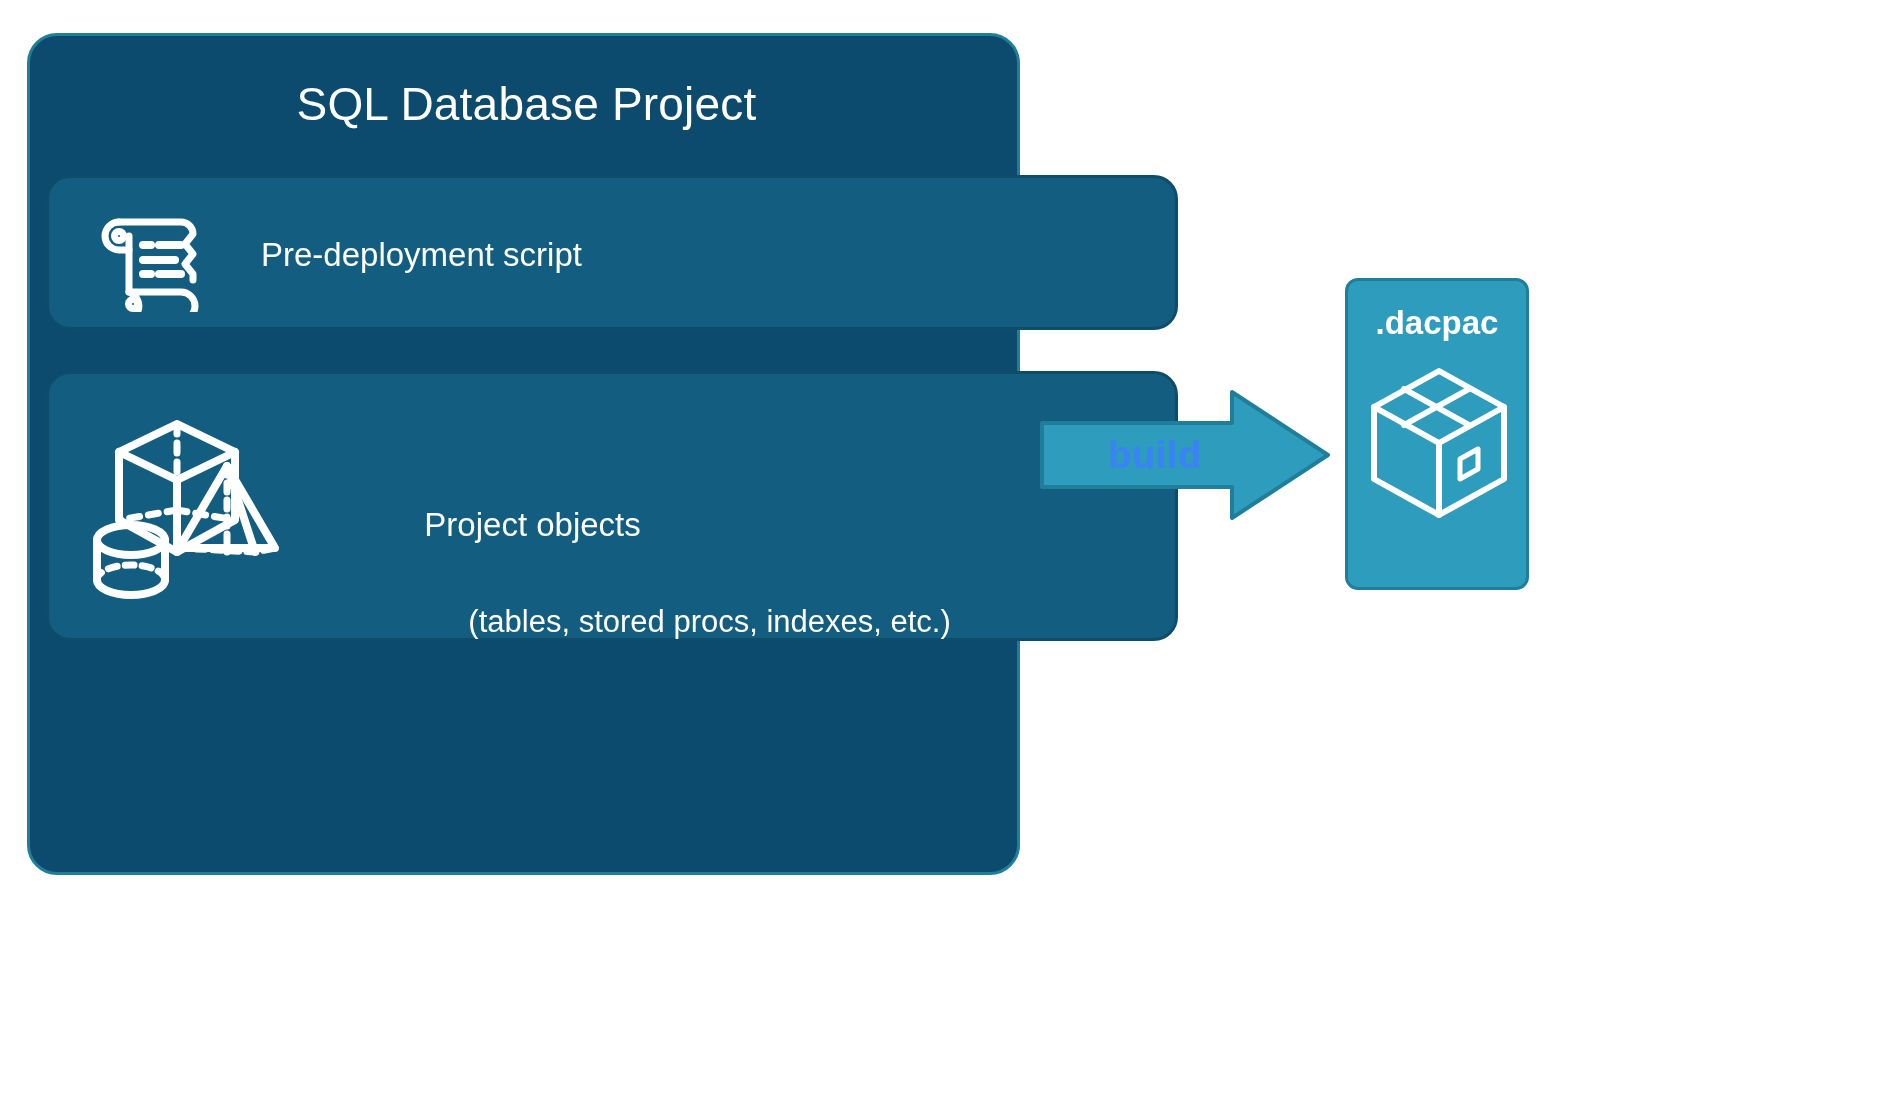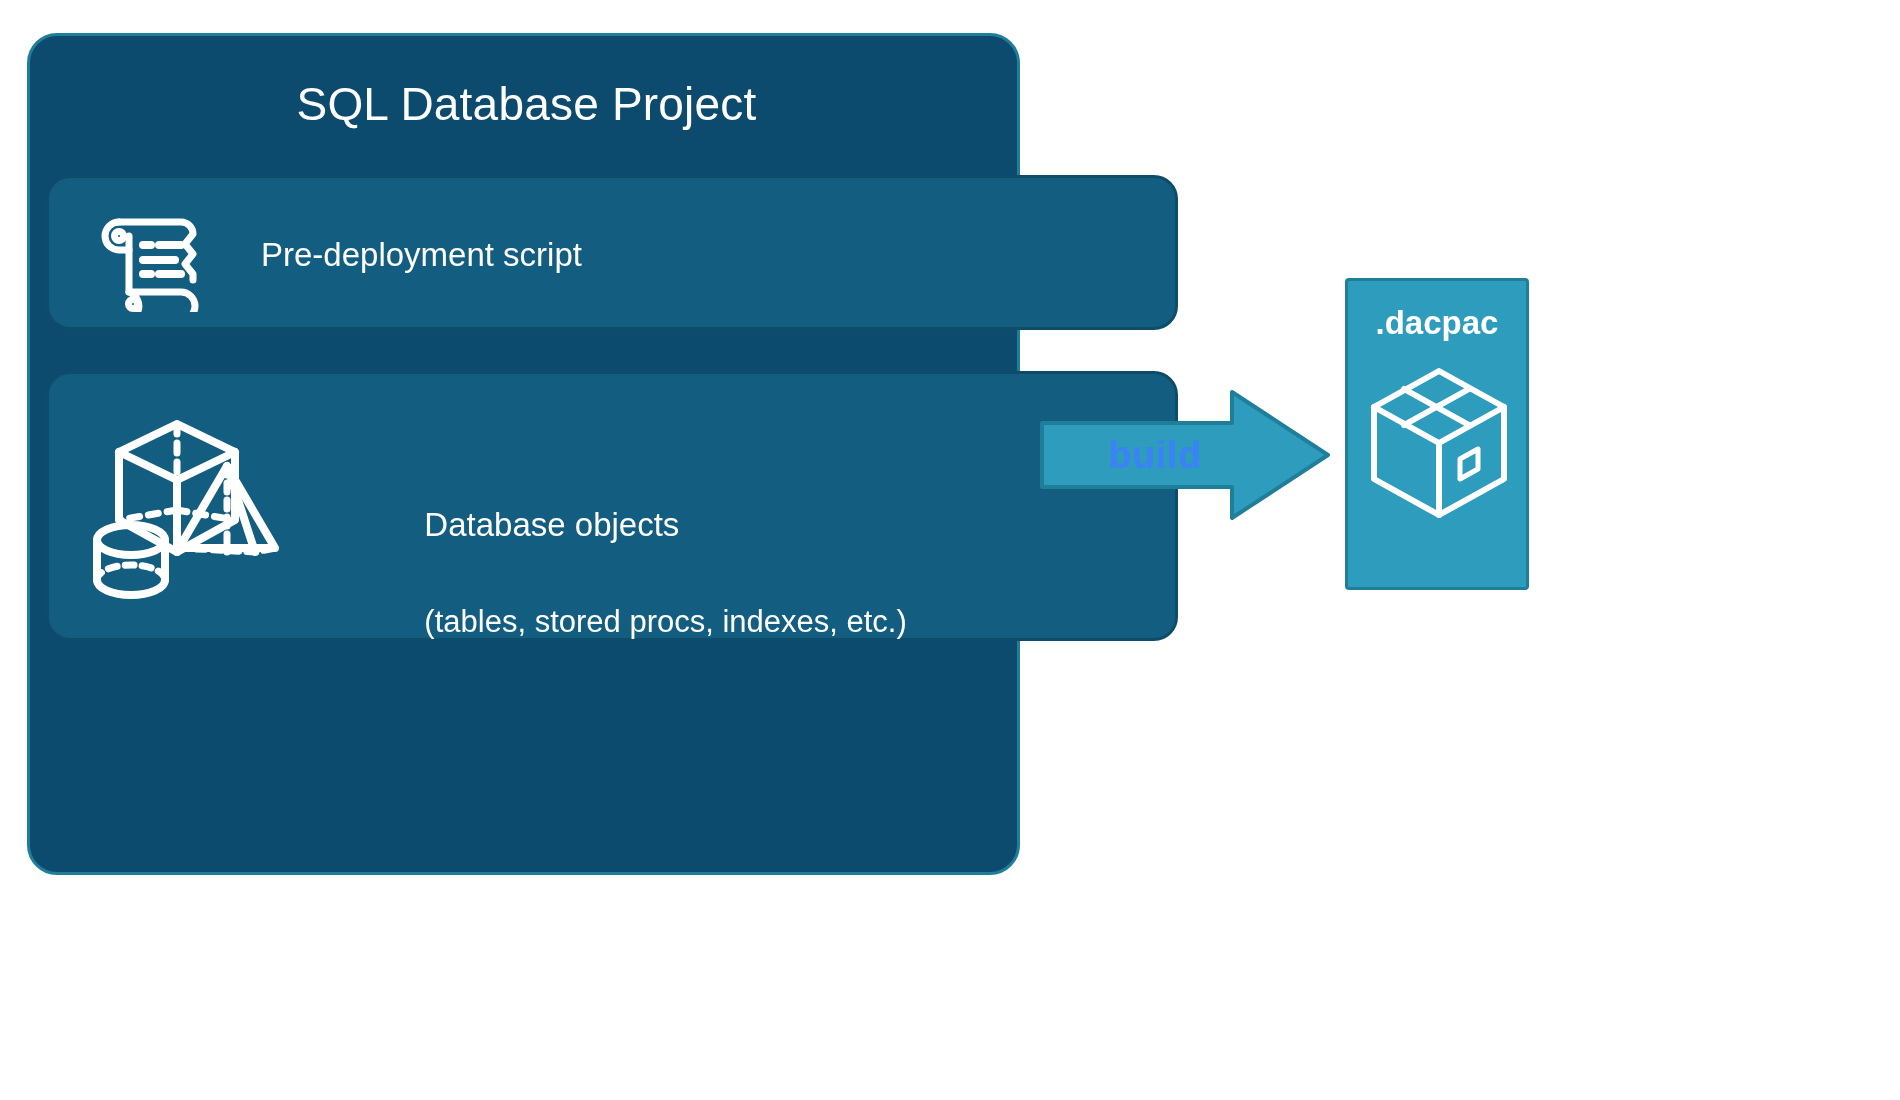--- a/index.html
+++ b/index.html
@@ -30,39 +30,39 @@
   #panel-obj  {top:335px;height:270px;}
   #panel-post {top:646px;height:155px;}
 
   .panel-label{
     position:absolute;color:#ffffff;font-weight:400;
     font-size:33px;line-height:44px;white-space:pre;
   }
   #label-pre  {left:212px;top:55px;}
   #label-post {left:212px;top:55px;}
   #label-obj  {left:302px;top:79px;font-size:33px;line-height:48px;}
-  #label-obj .l2{font-size:31px;}
+  #label-obj .l2{font-size:31px;margin-left:44px;}
 
   .panel-icon{position:absolute;}
   #icon-pre  {left:40px;top:22px;width:120px;height:112px;}
   #icon-post {left:40px;top:22px;width:120px;height:112px;}
   #icon-shapes{left:30px;top:28px;width:250px;height:215px;}
 
   
   .build-arrow{position:absolute;left:1040px;top:390px;width:290px;height:130px;}
   .build-text{
     position:absolute;left:1040px;top:390px;width:230px;height:130px;
     display:flex;align-items:center;justify-content:center;
     color:#3b82f6;font-size:38px;font-weight:bold;letter-spacing:0.5px;
   }
 
   
   .dacpac-card{
     position:absolute;left:1345px;top:278px;width:184px;height:312px;
-    background:#2E9CBD;border:3px solid #1F7F9B;border-radius:4px;
+    background:#2E9CBD;border:3px solid #1F7F9B;border-radius:13px;
     box-sizing:border-box;
   }
   .dacpac-title{
     position:absolute;left:0;top:22px;width:178px;text-align:center;
     color:#ffffff;font-size:33px;font-weight:bold;line-height:40px;
   }
   .dacpac-icon{position:absolute;left:18px;top:82px;width:146px;height:160px;}
 </style>
 </head>
 <body>
@@ -128,21 +128,21 @@
           <g>
             <ellipse cx="52" cy="138" rx="34" ry="15"></ellipse>
             <path d="M18 138 V178"></path>
             <path d="M86 138 V178"></path>
             <path d="M18 178 a34 15 0 0 0 68 0"></path>
             <path d="M18 178 a34 15 0 0 1 68 0" stroke-dasharray="9 8" stroke-width="7"></path>
           </g>
         </svg>
       </span>
       <span class="panel-label" id="label-obj">
-        <span>Database objects</span><br>
+        <span>Project objects</span><br>
         <span class="l2">(tables, stored procs, indexes, etc.)</span>
       </span>
     </div>
 
 
   </div>
 
   <span class="build-arrow">
     <svg viewBox="0 0 290 130" width="290" height="130">
       <path d="M2 33 H192 V2 L288 65 L192 128 V97 H2 Z" fill="#2E9CBD" stroke="#1F7F9B" stroke-width="4" stroke-linejoin="round"></path>

